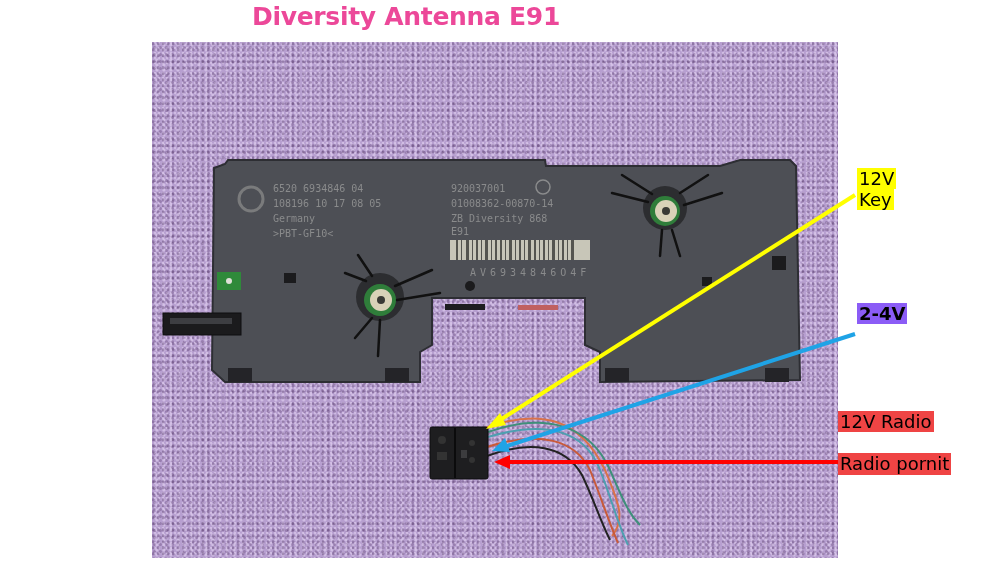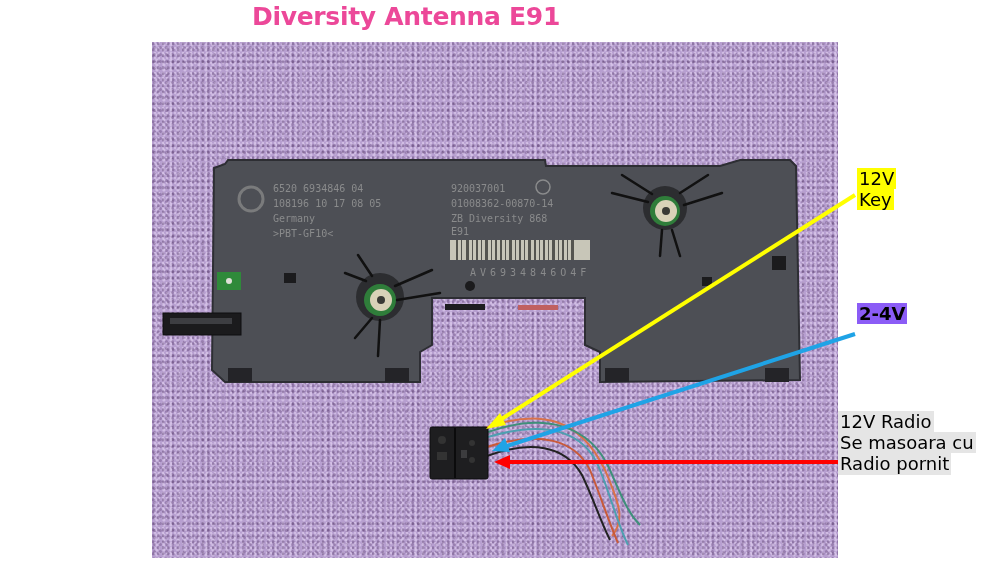--- a/index.html
+++ b/index.html
@@ -26,21 +26,21 @@
 
   svg.overlay { position: absolute; left: 0; top: 0; width: 1000px; height: 566px; pointer-events: none; }
 
   .label {
     position: absolute; font-family: "DejaVu Sans", sans-serif; color: #000;
     line-height: 1.18; font-size: 18px;
   }
   .label span { display: inline-block; padding: 0 2px; }
   .lbl-yellow span { background: #ffff00; }
   .lbl-cyan span { background: #8b5cf6; font-weight: bold; }
-  .lbl-red span { background: #e5e5e5; text-align: right; }
+  .lbl-red span { background: #ef4444; text-align: right; }
 </style>
 </head>
 <body>
 
 <div class="title">Diversity Antenna E91</div>
 
 <div class="photo"></div>
 
 <svg class="overlay" viewBox="0 0 1000 566">
 
@@ -178,15 +178,15 @@
   <span>12V</span><br>
   <span>Key</span>
 </div>
 
 <div class="label lbl-cyan" style="left:857px; top:303px;">
   <span>2-4V</span><br>
 </div>
 
 <div class="label lbl-red" style="left:838px; top:411px;">
   <span>12V Radio</span><br>
-  <span>Se masoara cu</span><br>
+  <br>
   <span>Radio pornit</span>
 </div>
 
 </body></html>

